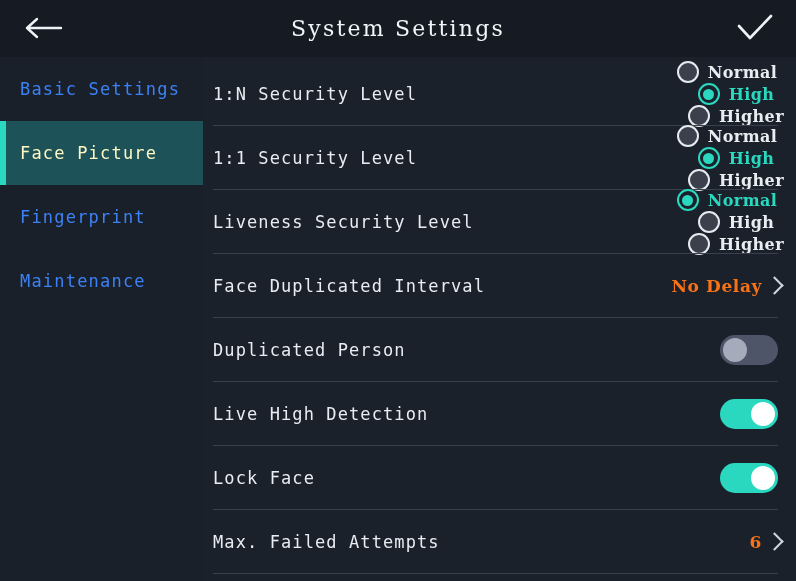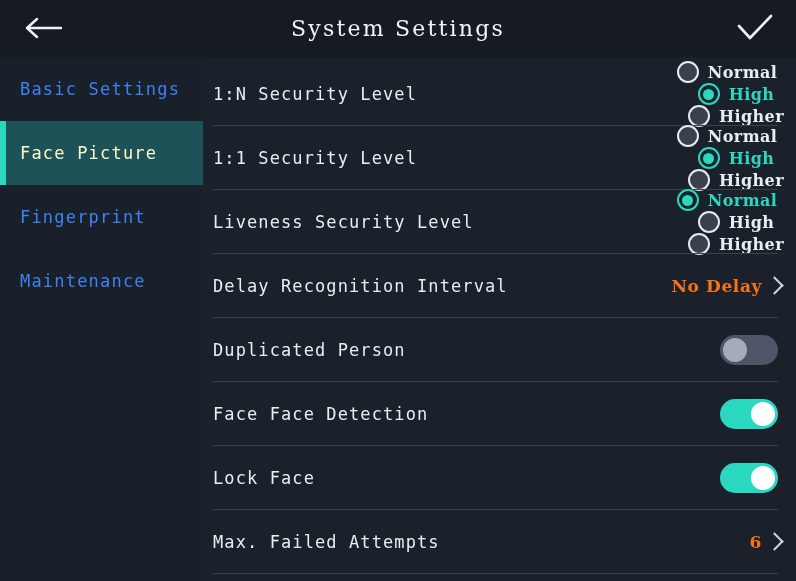--- a/index.html
+++ b/index.html
@@ -213,36 +213,36 @@
               <span class="radio-label">High</span>
             </div>
             <div class="radio-opt">
               <span class="radio-dot"></span>
               <span class="radio-label">Higher</span>
             </div>
           </div>
         </div>
       </div>
       <div class="row">
-        <div class="row-label">Delay Recognition Interval</div>
+        <div class="row-label">Face Duplicated Interval</div>
         <div class="row-right">
           <span class="value-text">No Delay</span>
           <span class="chev"></span>
         </div>
       </div>
       <div class="row">
         <div class="row-label">Duplicated Person</div>
         <div class="row-right">
           <div class="toggle">
             <span class="knob"></span>
           </div>
         </div>
       </div>
       <div class="row">
-        <div class="row-label">Face Face Detection</div>
+        <div class="row-label">Live High Detection</div>
         <div class="row-right">
           <div class="toggle on">
             <span class="knob"></span>
           </div>
         </div>
       </div>
       <div class="row">
         <div class="row-label">Lock Face</div>
         <div class="row-right">
           <div class="toggle on">

